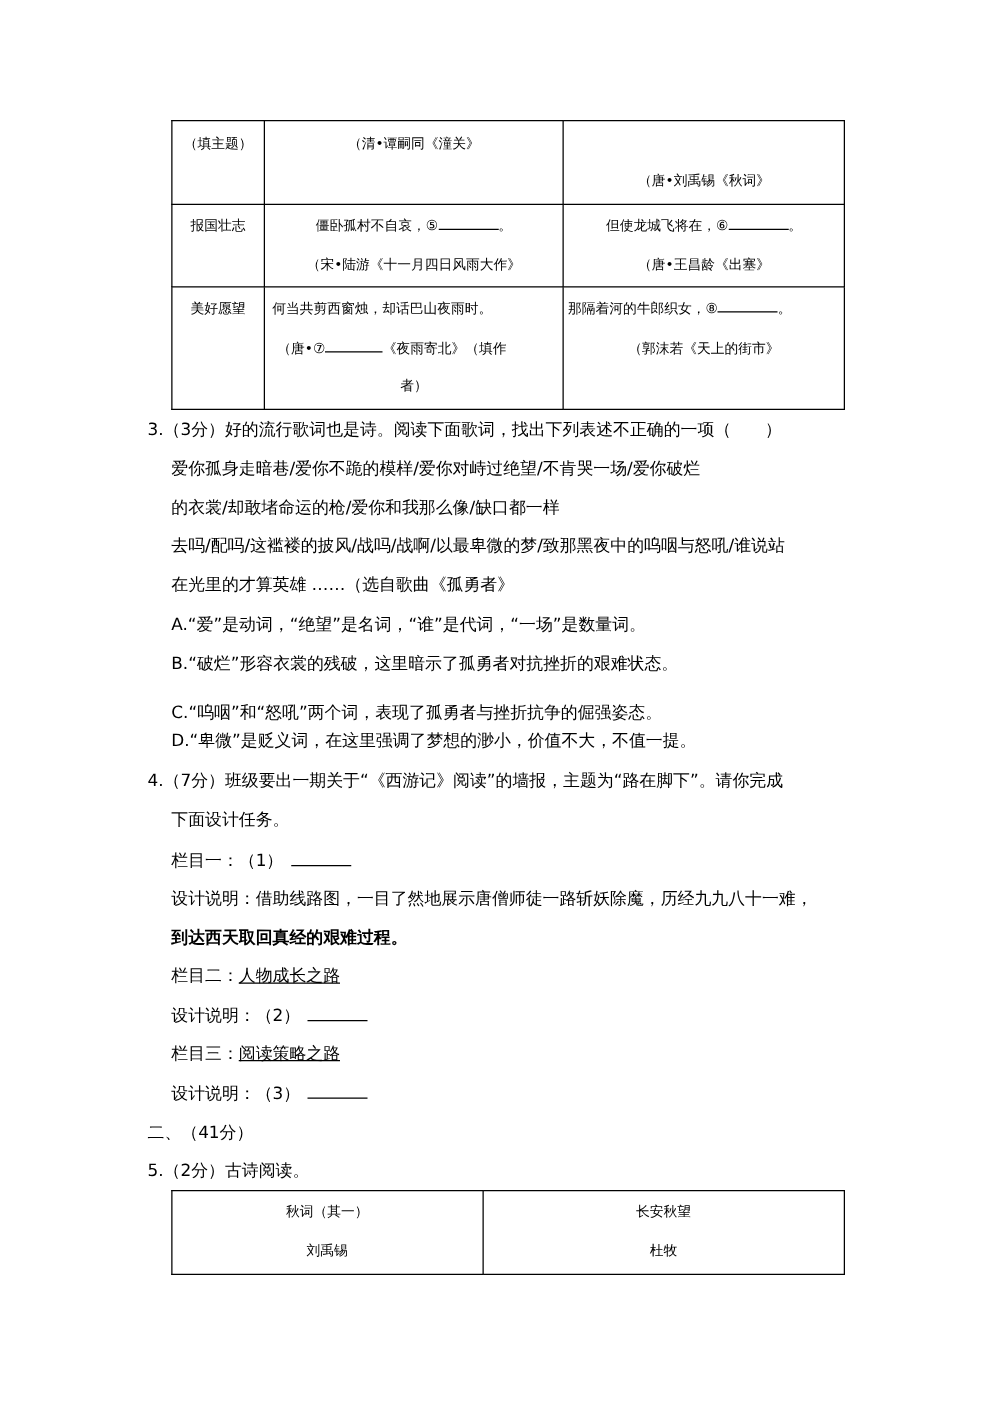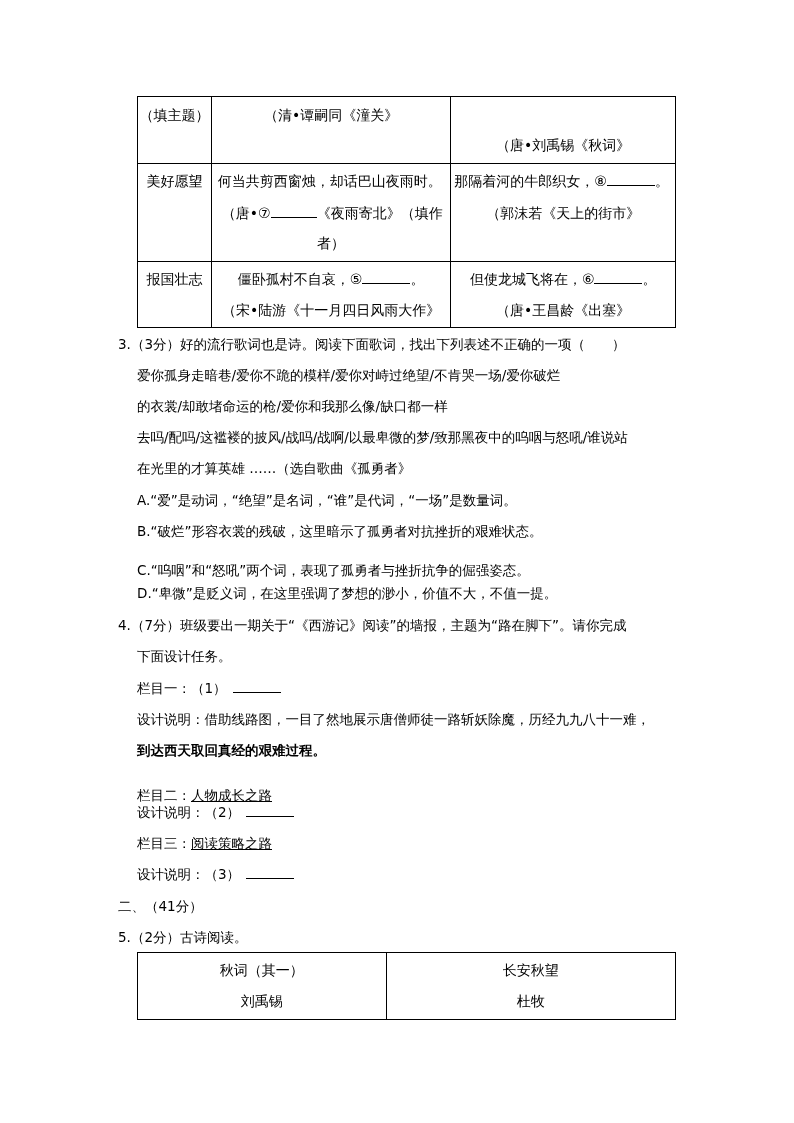--- a/index.html
+++ b/index.html
@@ -3,21 +3,21 @@
 <meta charset="utf-8">
 <style>
   html, body { margin: 0; padding: 0; background: #ffffff; }
   body {
     width: 794px; height: 1123px; position: relative; overflow: hidden;
     font-family: "DejaVu Sans", "Liberation Sans", sans-serif;
     color: #000; font-size: 13.5px;
   }
   .abs { position: absolute; white-space: nowrap; }
   table.grid { position: absolute; border-collapse: collapse; }
-  table.grid td { border: 1.3px solid #000; vertical-align: top; padding: 0; font-size: 14px; }
+  table.grid td { border: 1.3px solid #000; vertical-align: top; padding: 0; font-size: 11px; }
   .cellline { display: block; line-height: 31px; white-space: nowrap; }
   .c { text-align: center; }
   .blank { display: inline-block; border-bottom: 1px solid #000; width: 48px; height: 14px; vertical-align: baseline; }
   .u { text-decoration: underline; }
   .line { position: absolute; left: 0; white-space: nowrap; line-height: 20px; }
 </style>
 </head>
 <body>
 
 <table class="grid" style="left:137px; top:96px; width:539px;">
@@ -32,53 +32,53 @@
       <span class="cellline c" style="line-height:36px">（填主题）</span>
     </td>
     <td>
       <span class="cellline c" style="line-height:36px">（清•谭嗣同《潼关》</span>
     </td>
     <td>
       <span class="cellline c" style="line-height:33px">&nbsp;</span>
       <span class="cellline c" style="line-height:30px">（唐•刘禹锡《秋词》</span>
     </td>
   </tr>
+  <tr style="height:66px">
+    <td>
+      <span class="cellline c" style="line-height:34px">报国壮志</span>
+    </td>
+    <td>
+      <span class="cellline c" style="line-height:34px">
+        <span>僵卧孤村不自哀，⑤</span><span class="blank"></span><span>。</span>
+      </span>
+      <span class="cellline c" style="line-height:28px">（宋•陆游《十一月四日风雨大作》</span>
+    </td>
+    <td>
+      <span class="cellline c" style="line-height:34px">
+        <span>但使龙城飞将在，⑥</span><span class="blank"></span><span>。</span>
+      </span>
+      <span class="cellline c" style="line-height:28px">（唐•王昌龄《出塞》</span>
+    </td>
+  </tr>
   <tr style="height:98px">
     <td>
       <span class="cellline c" style="line-height:34px">美好愿望</span>
     </td>
     <td>
       <span class="cellline" style="line-height:34px; padding-left:6px">何当共剪西窗烛，却话巴山夜雨时。</span>
       <span class="cellline" style="line-height:30px; padding-left:10px">
         <span>（唐•⑦</span><span class="blank" style="width:46px"></span><span>《夜雨寄北》（填作</span>
       </span>
       <span class="cellline c" style="line-height:30px">者）</span>
     </td>
     <td>
       <span class="cellline" style="line-height:34px; padding-left:3px">
         <span>那隔着河的牛郎织女，⑧</span><span class="blank"></span><span>。</span>
       </span>
       <span class="cellline c" style="line-height:30px">（郭沫若《天上的街市》</span>
-    </td>
-  </tr>
-  <tr style="height:66px">
-    <td>
-      <span class="cellline c" style="line-height:34px">报国壮志</span>
-    </td>
-    <td>
-      <span class="cellline c" style="line-height:34px">
-        <span>僵卧孤村不自哀，⑤</span><span class="blank"></span><span>。</span>
-      </span>
-      <span class="cellline c" style="line-height:28px">（宋•陆游《十一月四日风雨大作》</span>
-    </td>
-    <td>
-      <span class="cellline c" style="line-height:34px">
-        <span>但使龙城飞将在，⑥</span><span class="blank"></span><span>。</span>
-      </span>
-      <span class="cellline c" style="line-height:28px">（唐•王昌龄《出塞》</span>
     </td>
   </tr>
 </tbody>
   </table>
 
 <div class="abs" style="left:0; top:0;">
   <div class="line" style="left:118px; top:334px;">3.（3分）好的流行歌词也是诗。阅读下面歌词，找出下列表述不正确的一项（　　）</div>
   <div class="line" style="left:137px; top:365px;">爱你孤身走暗巷/爱你不跪的模样/爱你对峙过绝望/不肯哭一场/爱你破烂</div>
   <div class="line" style="left:137px; top:396px;">的衣裳/却敢堵命运的枪/爱你和我那么像/缺口都一样</div>
   <div class="line" style="left:137px; top:427px;">去吗/配吗/这褴褛的披风/战吗/战啊/以最卑微的梦/致那黑夜中的呜咽与怒吼/谁说站</div>
@@ -90,21 +90,21 @@
 </div>
 
 <div class="abs" style="left:0; top:0;">
   <div class="line" style="left:118px; top:615px;">4.（7分）班级要出一期关于“《西游记》阅读”的墙报，主题为“路在脚下”。请你完成</div>
   <div class="line" style="left:137px; top:646px;">下面设计任务。</div>
   <div class="line" style="left:137px; top:678px;">
     <span>栏目一：（1）</span><span class="blank" style="width:48px; margin-left:6px"></span>
   </div>
   <div class="line" style="left:137px; top:709px;">设计说明：借助线路图，一目了然地展示唐僧师徒一路斩妖除魔，历经九九八十一难，</div>
   <div class="line" style="left:137px; top:740px;font-weight:bold;">到达西天取回真经的艰难过程。</div>
-  <div class="line" style="left:137px; top:787px;font-family:Liberation Mono, monospace;">
+  <div class="line" style="left:137px; top:771px;">
     <span>栏目二：</span><span class="u">人物成长之路</span>
   </div>
   <div class="line" style="left:137px; top:802px;">
     <span>设计说明：（2）</span><span class="blank" style="width:48px; margin-left:6px"></span>
   </div>
   <div class="line" style="left:137px; top:833px;text-align:center;">
     <span>栏目三：</span><span class="u">阅读策略之路</span>
   </div>
   <div class="line" style="left:137px; top:864px;">
     <span>设计说明：（3）</span><span class="blank" style="width:48px; margin-left:6px"></span>

